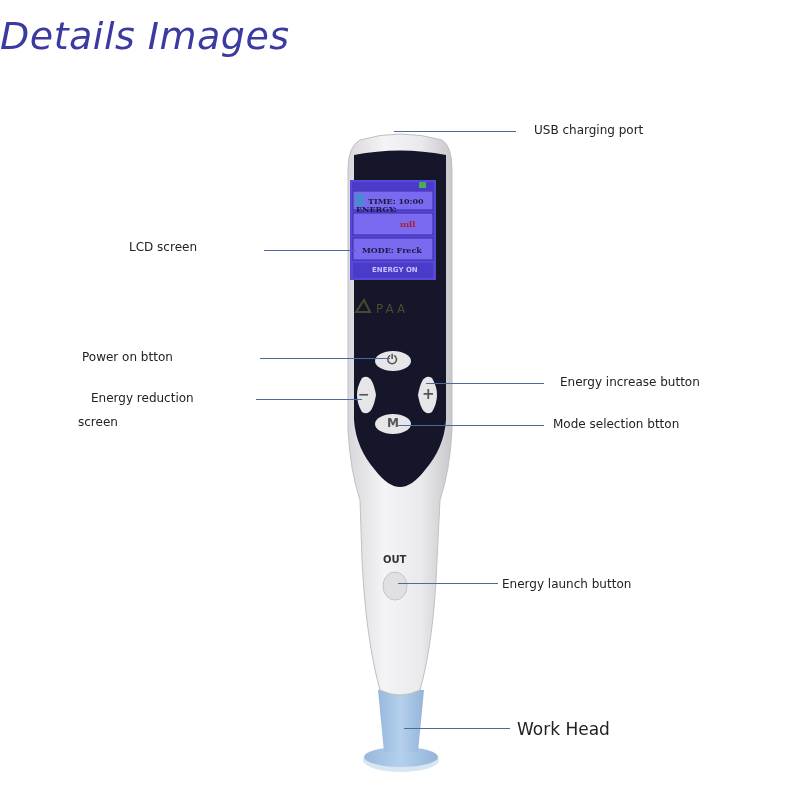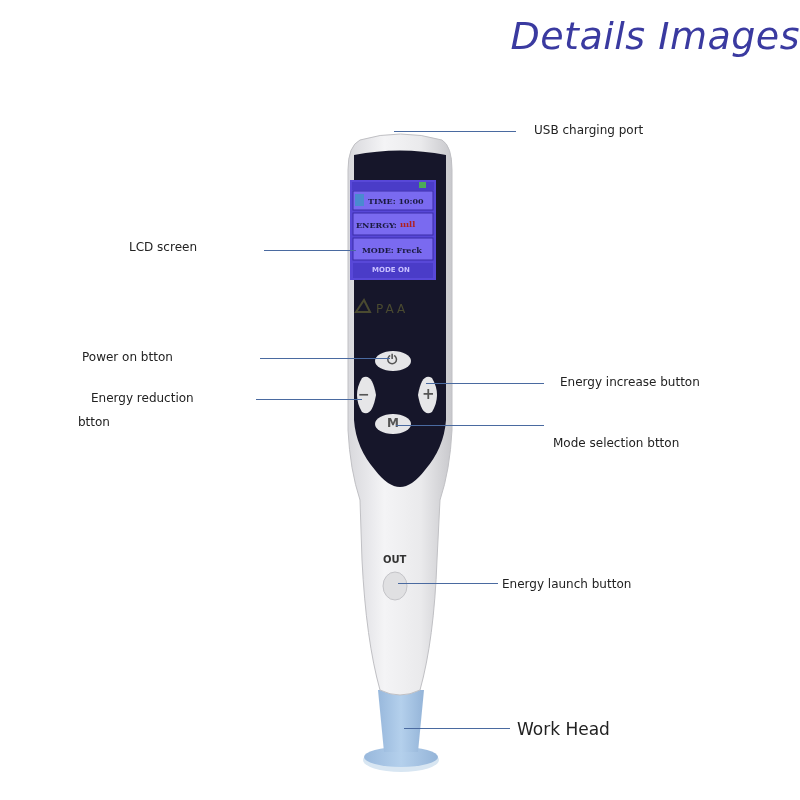--- a/index.html
+++ b/index.html
@@ -1,17 +1,17 @@
 <!DOCTYPE html>
 <html><head>
 <meta charset="utf-8">
 <style>
   html, body { margin: 0; padding: 0; background: #ffffff; }
   body { width: 800px; height: 800px; position: relative; overflow: hidden; font-family: "DejaVu Sans", sans-serif; }
-  .title { position: absolute; left: 0; width: 800px; top: 14px; text-align: right; font-size: 38px; font-style: italic; color: #3a3aa0; font-weight: normal; letter-spacing: 0.5px; }
+  .title { position: absolute; left: 0; width: 800px; top: 14px; text-align: left; font-size: 38px; font-style: italic; color: #3a3aa0; font-weight: normal; letter-spacing: 0.5px; }
   .label { position: absolute; font-size: 12px; color: #222; line-height: 22px; white-space: nowrap; }
   .line { position: absolute; height: 1px; background: #4a6aa0; }
   svg.device { position: absolute; left: 0; top: 0; }
   .lcd-text { position: absolute; font-family: "DejaVu Serif", serif; font-weight: bold; font-size: 8px; color: #1a1a40; white-space: nowrap; }
 </style>
 </head>
 <body>
 
 <div class="title">Details Images</div>
 
@@ -55,24 +55,24 @@
 
   <ellipse cx="393" cy="361" rx="18" ry="10" fill="#e6e6e8"></ellipse>
   <path d="M362 378 Q352 395 362 412 Q372 418 376 395 Q372 372 362 378 Z" fill="#e6e6e8"></path>
   <path d="M432 378 Q442 395 432 412 Q422 418 418 395 Q422 372 432 378 Z" fill="#e6e6e8"></path>
   <ellipse cx="393" cy="424" rx="18" ry="10" fill="#e6e6e8"></ellipse>
 
   <ellipse cx="395" cy="586" rx="12" ry="14" fill="#e0e0e2" stroke="#c4c4c8"></ellipse>
 </svg>
 
 <div class="lcd-text" style="left:368px;top:196px;">TIME: 10:00</div>
-<div class="lcd-text" style="left:356px;top:220px;">ENERGY: </div>
+<div class="lcd-text" style="left:356px;top:204px;">ENERGY: </div>
 <div class="lcd-text" style="left:400px;top:219px;color:#b02020;">ıııll</div>
 <div class="lcd-text" style="left:362px;top:245px;">MODE: Freck</div>
-<div class="lcd-text" style="left:372px;top:266px;color:#c8c0ff;font-family:'DejaVu Sans',sans-serif;font-size:7px;">MODE ON</div>
+<div class="lcd-text" style="left:372px;top:266px;color:#c8c0ff;font-family:'DejaVu Sans',sans-serif;font-size:7px;">ENERGY ON</div>
 <div class="lcd-text" style="left:376px;top:302px;color:#4a4a30;font-size:12px;letter-spacing:3px;font-family:'DejaVu Sans',sans-serif;font-weight:normal;">PAA</div>
 
 <div class="lcd-text" style="left:387px;top:352px;font-size:13px;color:#555;font-family:'DejaVu Sans',sans-serif;">⏻</div>
 <div class="lcd-text" style="left:358px;top:386px;font-size:14px;color:#555;font-family:'DejaVu Sans',sans-serif;">−</div>
 <div class="lcd-text" style="left:422px;top:385px;font-size:15px;color:#555;font-family:'DejaVu Sans',sans-serif;">+</div>
 <div class="lcd-text" style="left:387px;top:416px;font-size:12px;color:#555;font-family:'DejaVu Sans',sans-serif;">M</div>
 <div class="lcd-text" style="left:383px;top:554px;font-size:10px;color:#333;font-family:'DejaVu Sans',sans-serif;">OUT</div>
 
 <div class="line" style="left:394px;top:131px;width:122px;"></div>
 <div class="line" style="left:264px;top:250px;width:92px;"></div>
@@ -80,17 +80,17 @@
 <div class="line" style="left:256px;top:399px;width:106px;"></div>
 <div class="line" style="left:426px;top:383px;width:118px;"></div>
 <div class="line" style="left:396px;top:425px;width:148px;"></div>
 <div class="line" style="left:398px;top:583px;width:100px;"></div>
 <div class="line" style="left:404px;top:728px;width:106px;"></div>
 
 <div class="label" style="left:534px;top:119px;">USB charging port</div>
 <div class="label" style="left:129px;top:236px;">LCD screen</div>
 <div class="label" style="left:82px;top:346px;">Power on btton</div>
 <div class="label" style="left:78px;top:387px;margin-left:13px;">Energy reduction</div>
-<div class="label" style="left:78px;top:411px;">btton</div>
+<div class="label" style="left:78px;top:411px;">screen</div>
 <div class="label" style="left:560px;top:371px;">Energy increase button</div>
-<div class="label" style="left:553px;top:413px;margin-top:19px;">Mode selection btton</div>
+<div class="label" style="left:553px;top:413px;">Mode selection btton</div>
 <div class="label" style="left:502px;top:573px;">Energy launch button</div>
 <div class="label" style="left:517px;top:718px;font-size:17px;">Work Head</div>
 
 </body></html>

